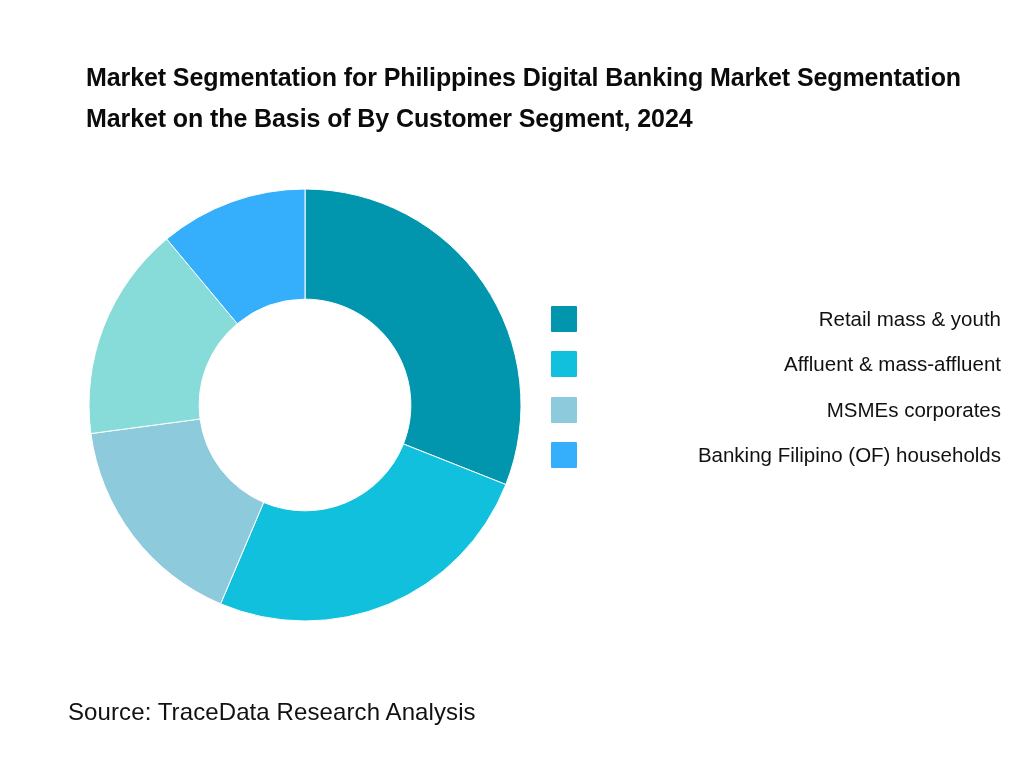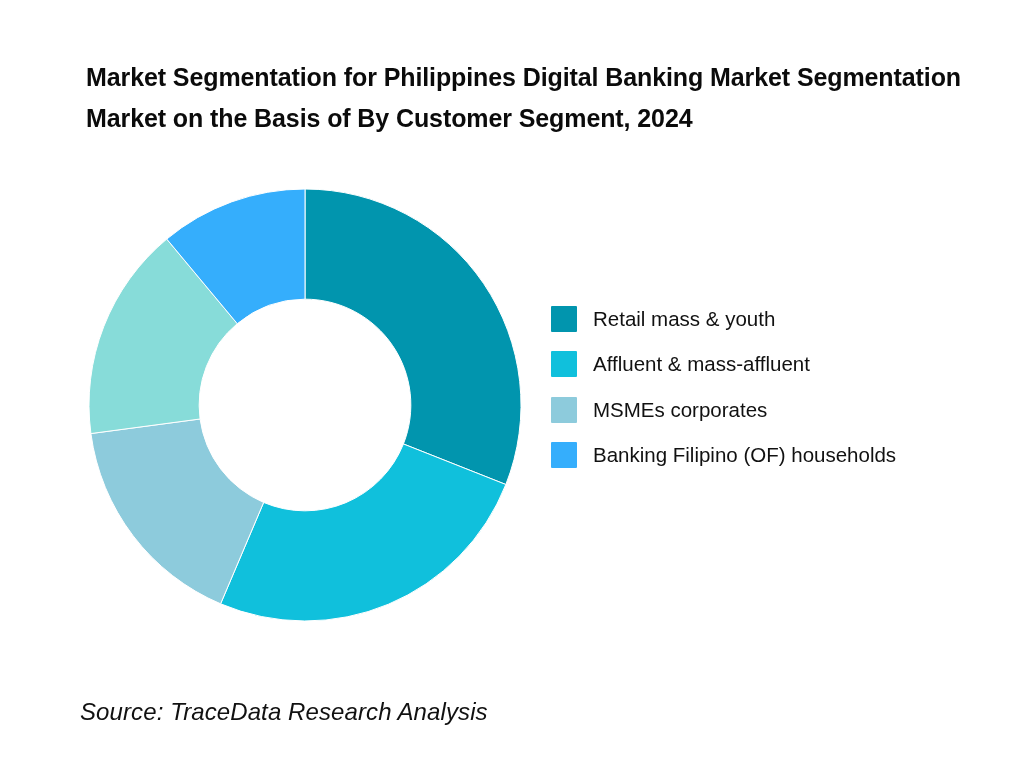--- a/index.html
+++ b/index.html
@@ -57,42 +57,42 @@
   #legend {
     position: absolute;
     left: 551px;
     top: 296px;
     width: 450px;
   }
   .legend-row {
     display: flex;
     align-items: center;
     height: 45.5px;
+    justify-content: space-between;
   }
   .legend-swatch {
     width: 26px;
     height: 26px;
     flex: 0 0 26px;
     border-radius: 1px;
   }
   .legend-label {
     margin-left: 16px;
     font-size: 20.5px;
     line-height: 24px;
     color: #111111;
     white-space: nowrap;
   }
 
   
   #source-note {
     position: absolute;
-    left: 80px;
+    left: 68px;
     top: 698px;
     font-size: 24px;
-    font-style: italic;
     color: #111111;
     letter-spacing: 0.1px;
   }
 </style>
 </head>
 <body>
 
 <div id="chart-page">
 
   <div id="chart-title">Market Segmentation for Philippines Digital Banking Market Segmentation Market on the Basis of By Customer Segment, 2024</div>

